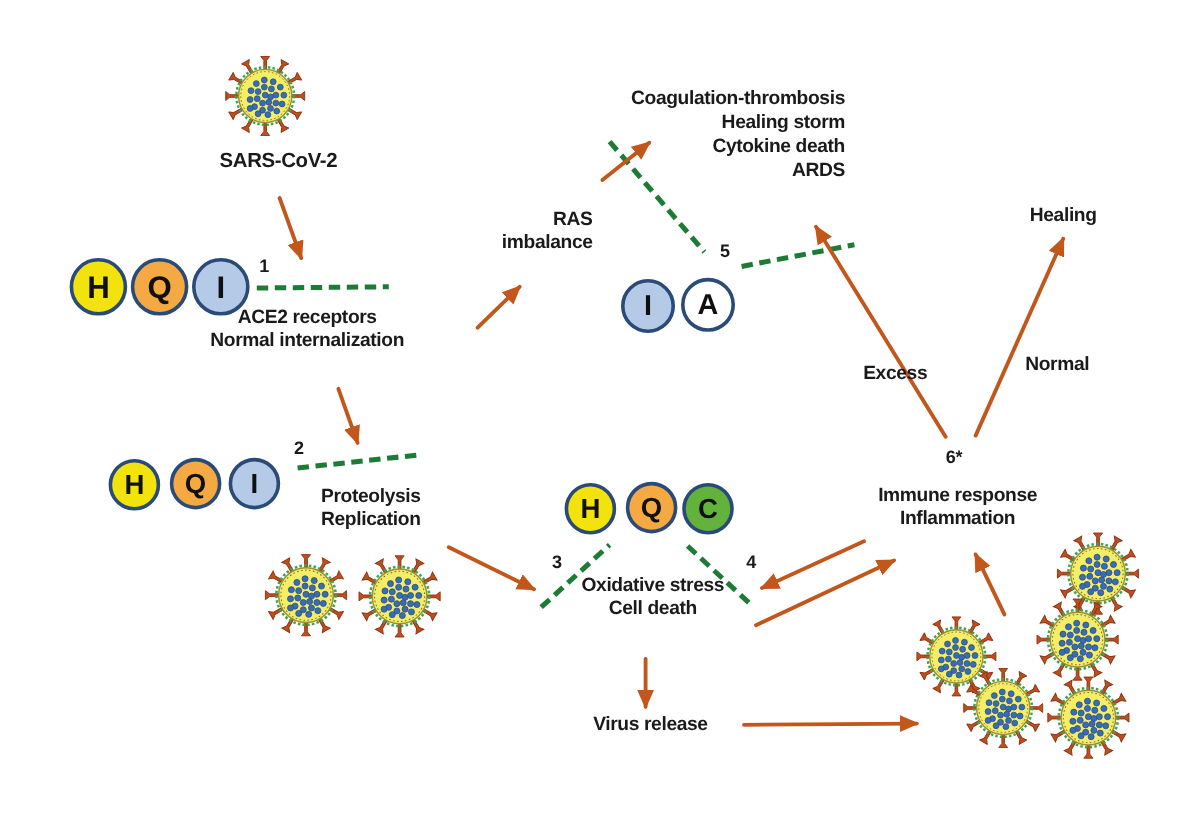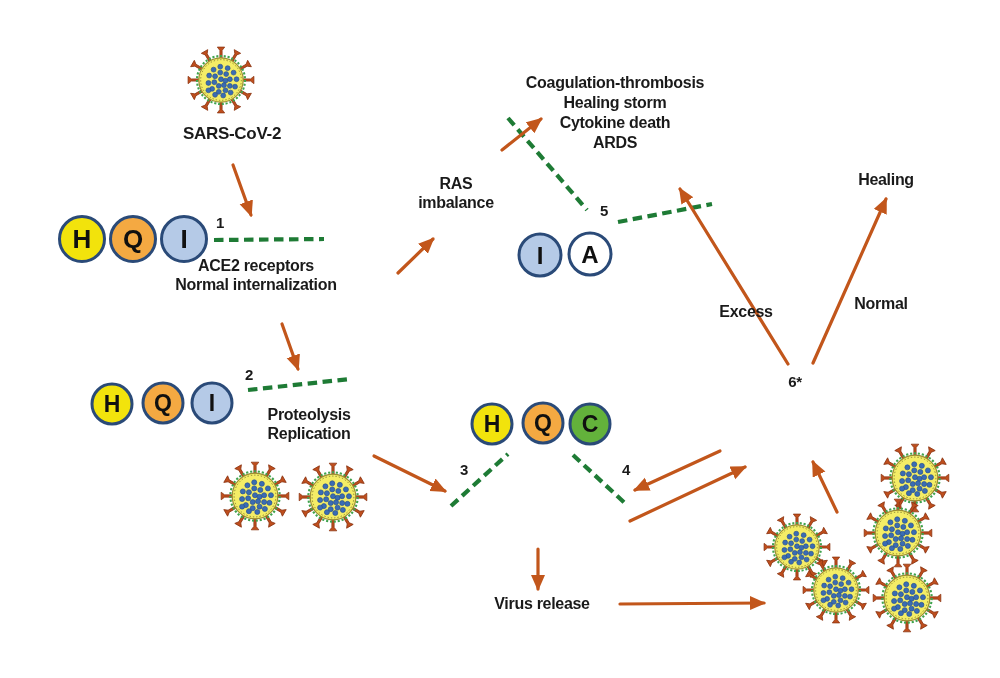--- a/index.html
+++ b/index.html
@@ -121,47 +121,55 @@
   </svg>
 
   <div class="lbl" style="left:232px;top:134px;font-size:17px;">SARS-CoV-2</div>
 
   <div class="lbl num" style="left:220px;top:222px;">1</div>
   <div class="block" style="left:256px;top:275px;">
     <div class="line">ACE2 receptors</div>
     <div class="line">Normal internalization</div>
   </div>
 
-  <div class="block" style="left:456px;top:193px;">
+  <div class="block" style="left:456px;top:193px;text-align:right;">
     <div class="line">RAS</div>
     <div class="line">imbalance</div>
   </div>
 
-  <div class="block wide" style="left:615px;top:113px;">
+  <div class="block wide" style="left:615px;top:113px;text-align:right;">
     <div class="line">Coagulation-thrombosis</div>
     <div class="line">Healing storm</div>
     <div class="line">Cytokine death</div>
     <div class="line">ARDS</div>
   </div>
 
   <div class="lbl num" style="left:604px;top:210px;">5</div>
   <div class="lbl" style="left:886px;top:180px;">Healing</div>
   <div class="lbl" style="left:746px;top:312px;">Excess</div>
   <div class="lbl" style="left:881px;top:304px;">Normal</div>
 
   <div class="lbl num" style="left:249px;top:374px;">2</div>
   <div class="block" style="left:309px;top:424px;">
     <div class="line">Proteolysis</div>
     <div class="line">Replication</div>
   </div>
 
   <div class="lbl num" style="left:464px;top:469px;">3</div>
+  <div class="block" style="left:544px;top:498px;">
+    <div class="line">Oxidative stress</div>
+    <div class="line">Cell death</div>
+  </div>
   <div class="lbl num" style="left:626px;top:469px;">4</div>
 
   <div class="lbl num" style="left:795px;top:381px;">6*</div>
+  <div class="block" style="left:798px;top:423px;">
+    <div class="line">Immune response</div>
+    <div class="line">Inflammation</div>
+  </div>
 
   <div class="lbl" style="left:542px;top:604px;">Virus release</div>
 
   <div class="drug d48" style="left: 82px; top: 239px; background-color: rgb(242, 227, 12);">H</div>
   <div class="drug d48" style="left: 133px; top: 239px; background-color: rgb(244, 169, 66);">Q</div>
   <div class="drug d48" style="left: 184px; top: 239px; background-color: rgb(181, 202, 231);">I</div>
 
   <div class="drug d43" style="left: 112px; top: 404px; background-color: rgb(242, 227, 12);">H</div>
   <div class="drug d43" style="left: 163px; top: 403px; background-color: rgb(244, 169, 66);">Q</div>
   <div class="drug d43" style="left: 212px; top: 403px; background-color: rgb(181, 202, 231);">I</div>

